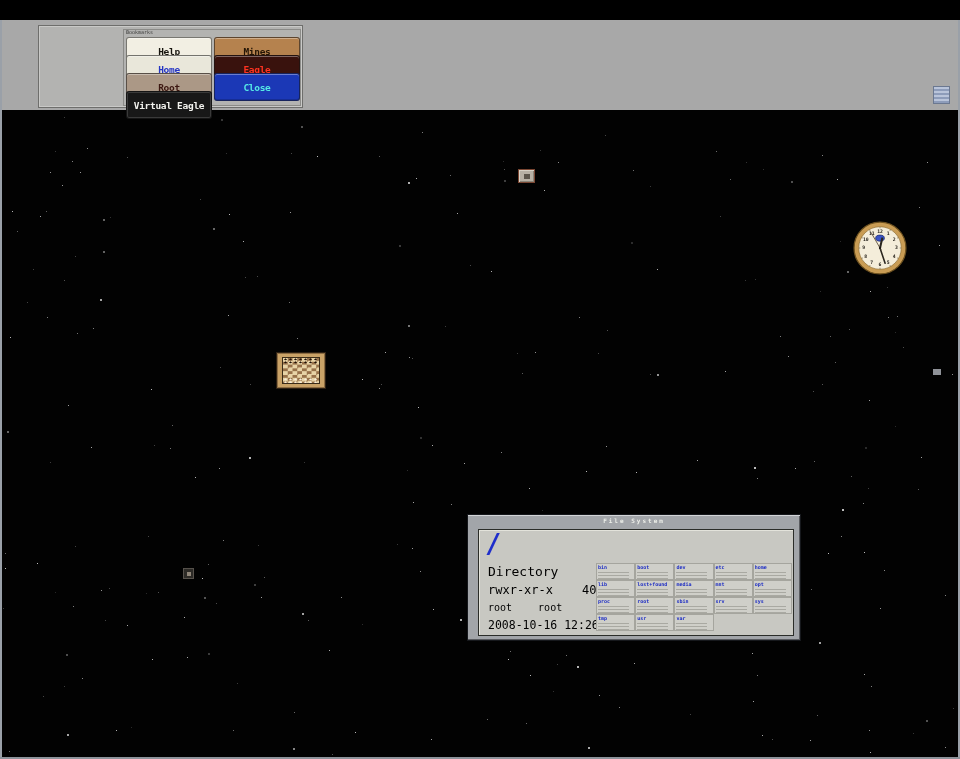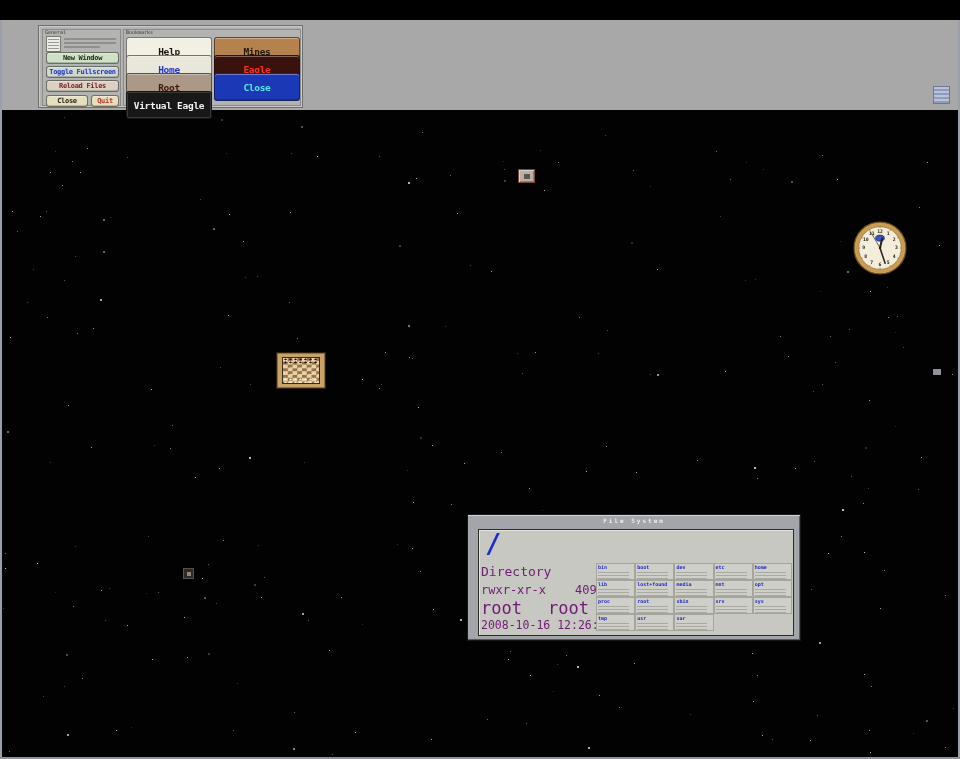--- a/index.html
+++ b/index.html
@@ -89,25 +89,25 @@
   
   .fpanel { position:absolute; left:467px; top:404px; width:334px; height:127px;
     background:#a2a5a9; border:1px solid #16181c;
     box-shadow:inset 0 1px 0 #d3d5d8, inset -1px -1px 0 #595b5f; }
   .ftitle { text-align:center; padding-top:3px; font-size:6px; line-height:6px;
     letter-spacing:2px; color:#edefe9; font-weight:bold; }
   .fcontent { position:absolute; left:10px; top:14px; width:316px; height:107px;
     background:#c8c8c2; border:1px solid #2b2d29; box-shadow:inset 1px 1px 0 #e3e3db; }
   .fpath { position:absolute; left:6px; top:-1px; font-size:27px; line-height:30px;
     font-weight:bold; color:#1e2ecb; }
-  .finfo { position:absolute; left:2px; top:33px; color:#701a75; }
+  .finfo { position:absolute; left:9px; top:33px; color:#000000; }
   .finfo .l1 { font-size:13px; line-height:18px; }
   .finfo .l2 { font-size:12px; line-height:18px; }
   .finfo .l2 .sz { margin-left:29px; }
-  .finfo .l3 { font-size:17px; line-height:18px; }
+  .finfo .l3 { font-size:10px; line-height:18px; }
   .finfo .l3 .grp { margin-left:26px; }
   .finfo .l4 { font-size:11.5px; line-height:17px; }
   .fgrid { position:absolute; left:117px; top:33px; width:196px; height:70px;
     display:grid; grid-template-columns:repeat(5,1fr); grid-auto-rows:17px; }
   .fcell { background:#cfcfc9; border:1px solid #a5a59e; padding:1px 1px 0; overflow:hidden; }
   .fname { font-size:5px; line-height:5px; color:#1b2bc4; font-weight:bold; white-space:nowrap; }
   .fmeta { margin-top:2px; height:7px; width:88%;
     background:repeating-linear-gradient(to bottom,#a9a9a2 0 1px,transparent 1px 3px); }
 
   
@@ -117,39 +117,20 @@
 </style>
 </head>
 <body>
 
 <div class="app">
 
 
   <div class="strip">
     <div class="cpanel">
 
-      <div class="group g1">
-        <div class="glabel">General</div>
-        <div class="thumb">
-            <i></i>
-            <i></i>
-            <i></i>
-            <i></i>
-          </div>
-        <div class="minitext">
-            <i></i>
-            <i></i>
-            <i></i>
-          </div>
-        <button class="btn btn-s b-new">New Window</button>
-        <button class="btn btn-s b-fs">Toggle Fullscreen</button>
-        <button class="btn btn-s b-reload">Reload Files</button>
-        <button class="btn b-cl">Close</button>
-        <button class="btn b-qt">Quit</button>
-      </div>
 
       <div class="group g2">
         <div class="glabel">Bookmarks</div>
         <button class="btn btn-l colA r1 b-help">Help</button>
         <button class="btn btn-l colA r2 b-home">Home</button>
         <button class="btn btn-l colA r3 b-root">Root</button>
         <button class="btn btn-l colA r4 b-vc">Virtual Eagle</button>
         <button class="btn btn-l colB r1 b-chess">Mines</button>
         <button class="btn btn-l colB r2 b-mines">Eagle</button>
         <button class="btn btn-l colB r3 b-clock">Close</button>

